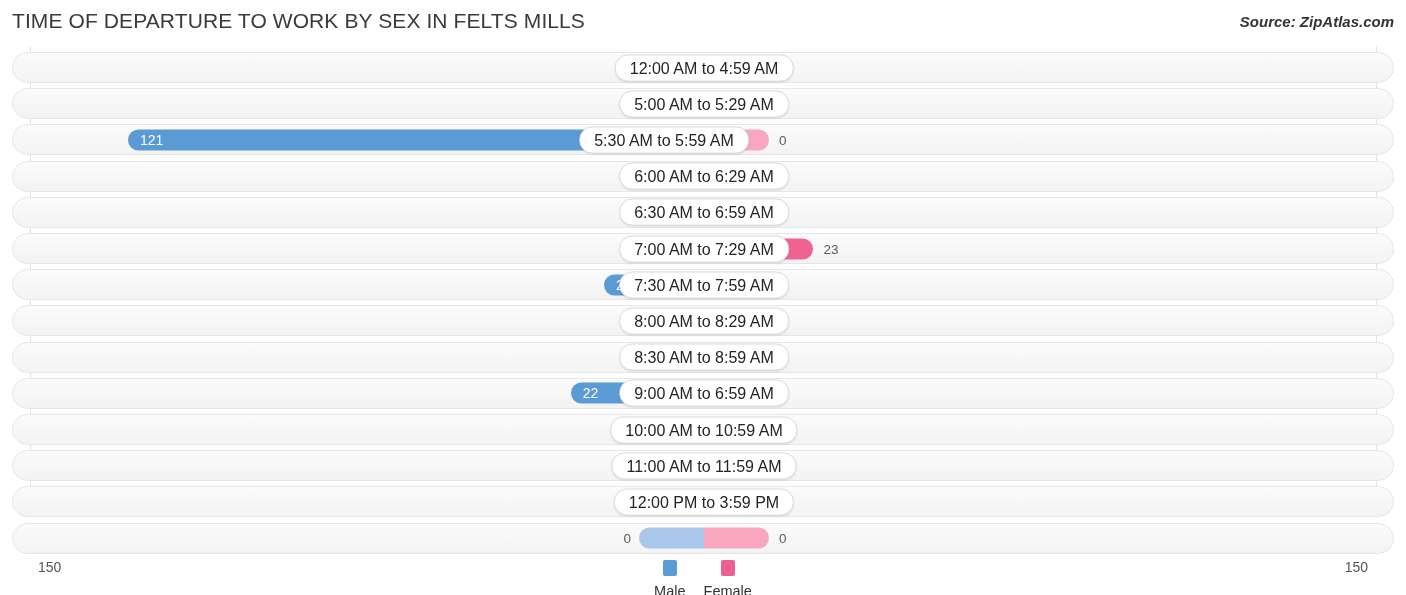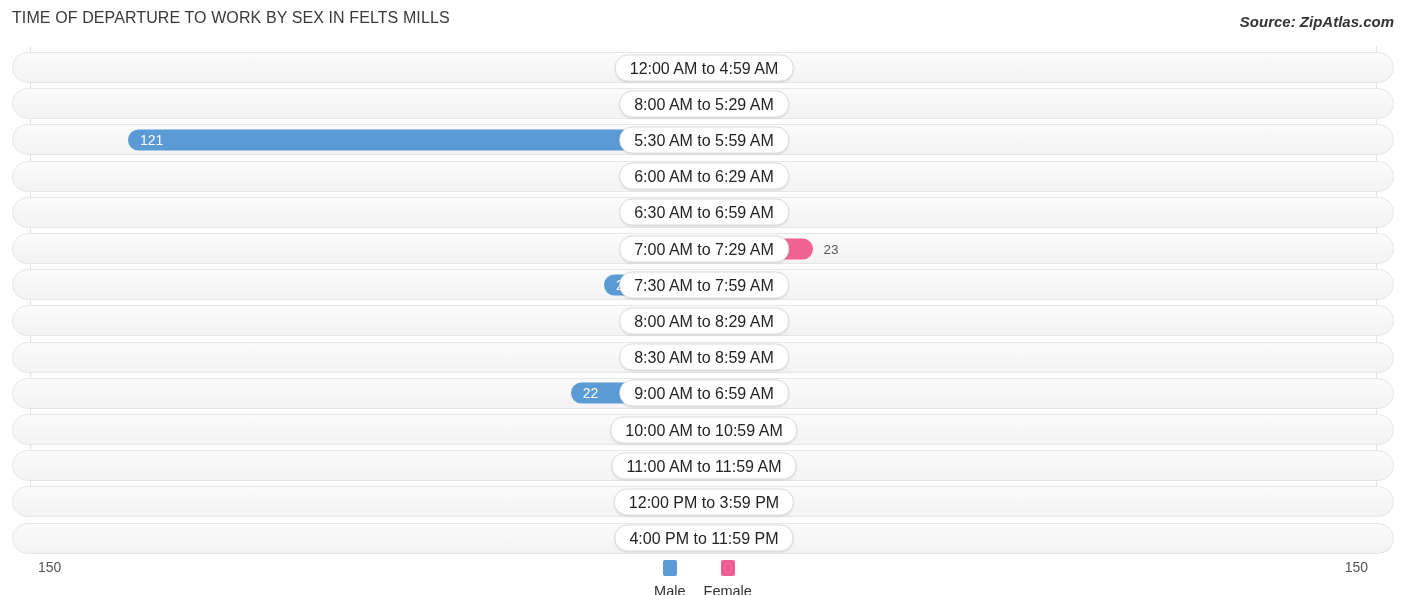--- a/index.html
+++ b/index.html
@@ -7,21 +7,21 @@
     width:1406px;height:595px;
     background:#ffffff;
     font-family:"Liberation Sans", sans-serif;
     overflow:hidden;
     position:relative;
   }
   
   #header{position:absolute;left:0;top:0;width:1406px;height:46px;}
   #chart-title{
     position:absolute;left:12px;top:9px;
-    font-size:16px;color:#3a3a3a;letter-spacing:.1px;
+    font-size:21px;color:#3a3a3a;letter-spacing:.1px;
     white-space:nowrap;font-weight:400;
   }
   #source-label{
     position:absolute;right:12px;top:13px;
     font-size:15px;color:#333;font-style:italic;font-weight:bold;
     white-space:nowrap;
   }
   
   #plot{position:absolute;left:0;top:46px;width:1406px;height:508px;}
   .gridline{position:absolute;top:0;bottom:44px;width:1px;background:#e3e3e3;}
@@ -108,30 +108,30 @@
           <div class="bar-val" style="left: 766px;">0</div>
           <div class="cat-pill" style="left: 691px;">12:00 AM to 4:59 AM</div>
         </div>
       </div>
       <div class="row" style="top: 42.2px;">
         <div class="row-inner">
           <div class="bar bar-male zero" style="left: 626px; width: 65px; background: rgb(168, 199, 234);"></div>
           <div class="bar-val" style="left: 604px; width: 14px; text-align: right;">0</div>
           <div class="bar bar-female zero" style="left: 691px; width: 65px; background: rgb(249, 167, 192);"></div>
           <div class="bar-val" style="left: 766px;">0</div>
-          <div class="cat-pill" style="left: 691px;">8:00 AM to 5:29 AM</div>
+          <div class="cat-pill" style="left: 691px;">5:00 AM to 5:29 AM</div>
         </div>
       </div>
       <div class="row" style="top: 78.4px;">
         <div class="row-inner">
           <div class="bar bar-male" style="left: 115px; width: 576px; background: rgb(91, 155, 213);"></div>
           <div class="bar-val inside" style="left: 127px;">121</div>
           <div class="bar bar-female zero" style="left: 691px; width: 65px; background: rgb(249, 167, 192);"></div>
           <div class="bar-val" style="left: 766px;">0</div>
-          <div class="cat-pill" style="left: 691px;">5:30 AM to 5:59 AM</div>
+          <div class="cat-pill" style="left: 651px;">5:30 AM to 5:59 AM</div>
         </div>
       </div>
       <div class="row" style="top: 114.6px;">
         <div class="row-inner">
           <div class="bar bar-male zero" style="left: 626px; width: 65px; background: rgb(168, 199, 234);"></div>
           <div class="bar-val" style="left: 604px; width: 14px; text-align: right;">0</div>
           <div class="bar bar-female zero" style="left: 691px; width: 65px; background: rgb(249, 167, 192);"></div>
           <div class="bar-val" style="left: 766px;">0</div>
           <div class="cat-pill" style="left: 691px;">6:00 AM to 6:29 AM</div>
         </div>
@@ -216,21 +216,20 @@
           <div class="bar-val" style="left: 766px;">0</div>
           <div class="cat-pill" style="left: 691px;">12:00 PM to 3:59 PM</div>
         </div>
       </div>
       <div class="row" style="top: 476.6px;">
         <div class="row-inner">
           <div class="bar bar-male zero" style="left: 626px; width: 65px; background: rgb(168, 199, 234);"></div>
           <div class="bar-val" style="left: 604px; width: 14px; text-align: right;">0</div>
           <div class="bar bar-female zero" style="left: 691px; width: 65px; background: rgb(249, 167, 192);"></div>
           <div class="bar-val" style="left: 766px;">0</div>
-          <div class="cat-pill" style="left: 691px;">4:00 PM to 11:59 PM</div>
         </div>
       </div>
     </div>
 </div>
 
 <div id="footer">
   <div class="axis-max" id="axis-left">150</div>
   <div class="axis-max" id="axis-right">150</div>
   <div id="legend">
       <div class="legend-item">

